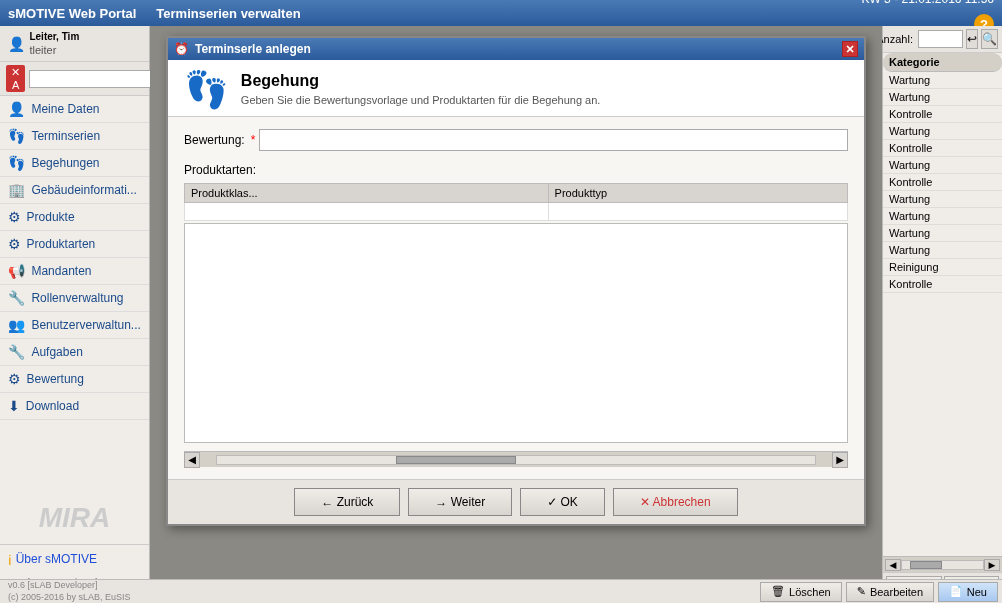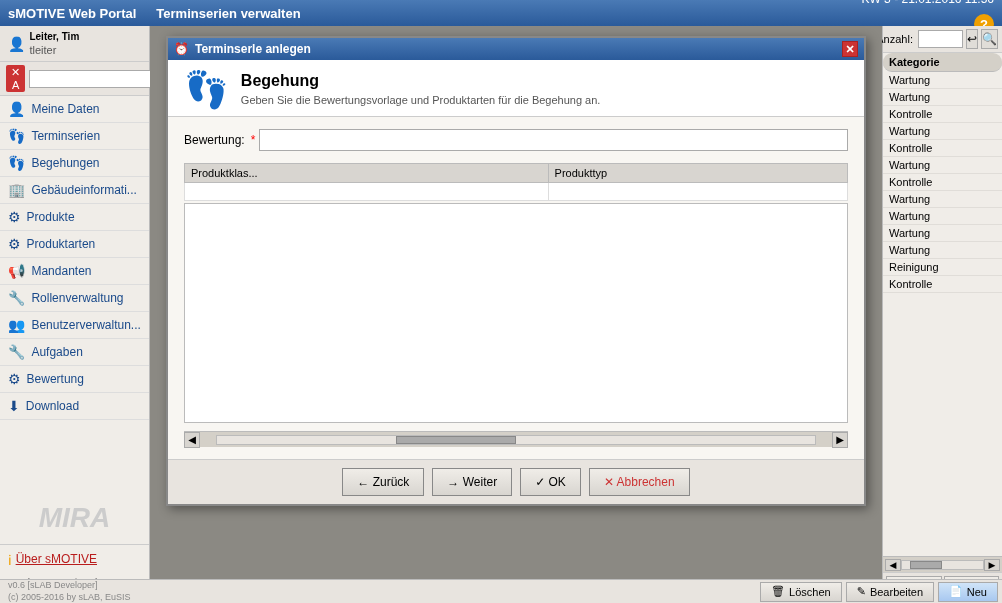--- a/index.html
+++ b/index.html
@@ -56,21 +56,21 @@
     .sidebar-item .icon { font-size: 14px; }
     #sidebar-logo {
       margin-top: auto; padding: 10px 8px; text-align: center;
     }
     #sidebar-logo-text { font-size: 28px; font-weight: bold; color: #ccc; font-style: italic; }
     #uber-smotive {
       display: flex; align-items: center; gap: 4px; padding: 5px 8px;
       border-top: 1px solid #ccc; cursor: pointer;
     }
     #uber-smotive-icon { color: #f0a000; font-size: 14px; }
-    #uber-smotive-label { color: #b91c1c; font-size: 12px; text-decoration: underline; }
+    #uber-smotive-label { color: #1d4ed8; font-size: 12px; }
     #sidebar-version { font-size: 9px; color: #888; padding: 2px 8px; line-height: 1.4; }
 
     
     #content { flex: 1; background: #c8c4bc; position: relative; }
 
     
     #right-panel {
       width: 120px; background: #f0ede8; border-left: 1px solid #bbb;
       display: flex; flex-direction: column;
     }
@@ -180,21 +180,21 @@
     #hscroll-left, #hscroll-right {
       width: 16px; height: 16px; background: #d8d5d0; border: 1px solid #aaa;
       display: flex; align-items: center; justify-content: center; cursor: pointer; font-size: 10px;
     }
 
     #modal-footer {
       display: flex; align-items: center; justify-content: center; gap: 8px;
       padding: 8px 16px; background: #e8e4df; border-top: 1px solid #ccc;
     }
     .modal-btn {
-      height: 28px; padding: 0 14px; border: 1px solid #888;
+      height: 28px; padding: 0 26px; border: 1px solid #888;
       background: linear-gradient(to bottom, #f0ede8, #d8d5d0);
       cursor: pointer; font-size: 12px; display: flex; align-items: center; gap: 5px;
     }
     .modal-btn-cancel { color: #cc3333; }
 
     
     #bottom-bar {
       position: absolute; bottom: 0; left: 0; right: 0;
       height: 24px; background: #e8e4df; border-top: 1px solid #bbb;
       display: flex; align-items: center;
@@ -322,20 +322,21 @@
 
         <div id="modal-body">
 
           <div id="bewertung-row">
             <span id="bewertung-label">Bewertung:</span>
             <span id="bewertung-required">*</span>
             <input id="bewertung-input" type="text" style="">
           </div>
 
           <div id="produktarten-section">
+            <div id="produktarten-label">Produktarten:</div>
             <table id="produktarten-table">
               <thead>
                 <tr>
                   <th>Produktklas...</th>
                   <th>Produkttyp</th>
                 </tr>
               </thead>
               <tbody id="produktarten-tbody">
                 <tr class="produktarten-data-rows">
                   <td></td>

